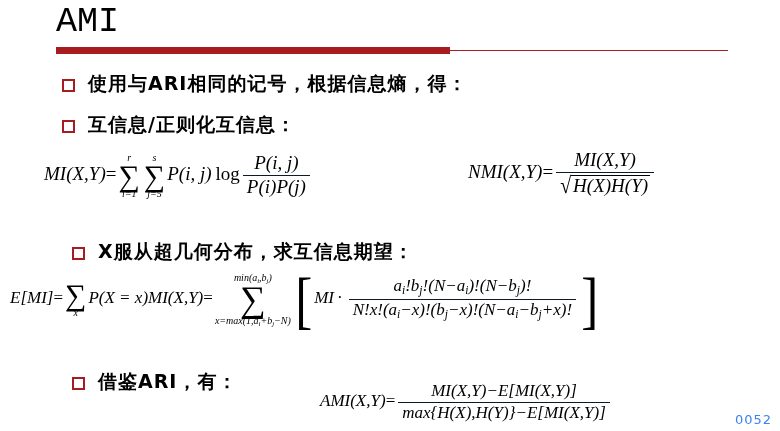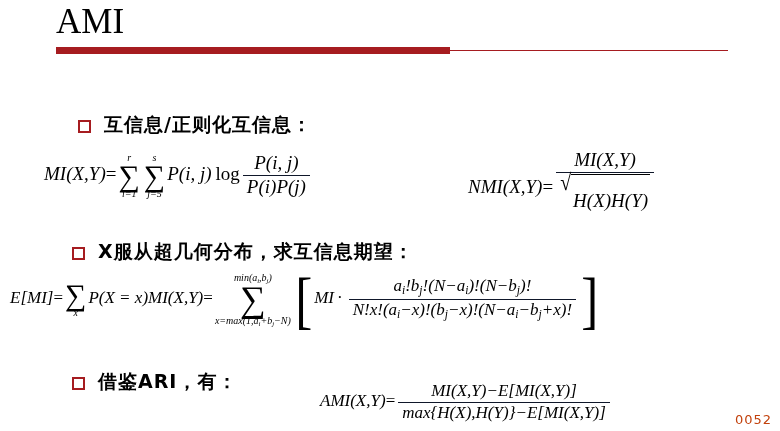--- a/index.html
+++ b/index.html
@@ -16,21 +16,21 @@
   }
   .slide {
     position: relative;
     width: 780px;
     height: 431px;
   }
   .title {
     position: absolute;
     left: 56px;
     top: 2px;
-    font-family: Liberation Serif, serif;
+    font-family: Liberation Mono, monospace;
     font-size: 35px;
     color: #000000;
     letter-spacing: 0px;
   }
   .title-rule {
     position: absolute;
     left: 56px;
     top: 47px;
     width: 394px;
     height: 7px;
@@ -61,21 +61,21 @@
   .bullet-text {
     font-family: "DejaVu Sans", sans-serif;
     font-size: 19px;
     font-weight: bold;
     color: #000000;
     letter-spacing: 1px;
     line-height: 1.2;
     white-space: nowrap;
   }
   .b1 { left: 62px; top: 72px; }
-  .b2 { left: 62px; top: 113px; margin-left: 16px; }
+  .b2 { left: 62px; top: 113px; }
   .b3 { left: 72px; top: 240px; }
   .b4 { left: 72px; top: 370px; }
 
   
   .math {
     position: absolute;
     font-family: "Liberation Serif", serif;
     font-style: italic;
     color: #000000;
   }
@@ -123,21 +123,21 @@
     vertical-align: middle;
   }
   .sqrt .radical {
     font-size: 20px;
     font-style: normal;
     line-height: 1;
     transform: scaleY(1.15);
   }
   .sqrt .rad-body {
     border-top: 1px solid #000;
-    padding: 16px 2px;
+    padding: 0 2px;
   }
   .brk {
     font-size: 52px;
     font-style: normal;
     line-height: 0.8;
     display: inline-block;
     vertical-align: middle;
     transform: scaleX(0.8);
   }
   .brk-lg {
@@ -152,33 +152,37 @@
   #eq-nmi { left: 468px; top: 150px; font-size: 19px; }
   #eq-emi { left: 10px;  top: 272px; font-size: 17px; }
   #eq-ami { left: 320px; top: 382px; font-size: 17px; }
 
   .watermark {
     position: absolute;
     right: 8px;
     bottom: 4px;
     font-family: "DejaVu Sans", sans-serif;
     font-size: 13px;
-    color: #c2410c;
+    color: #3b82f6;
     letter-spacing: 1px;
   }
 </style>
 </head>
 <body>
 
 <div class="slide">
 
   <div class="title">AMI</div>
   <div class="title-rule"></div>
   <div class="title-rule-thin"></div>
 
+  <div class="bullet-row b1">
+    <span class="bullet-sq"></span>
+    <span class="bullet-text">使用与ARI相同的记号，根据信息熵，得：</span>
+  </div>
 
   <div class="bullet-row b2">
     <span class="bullet-sq"></span>
     <span class="bullet-text">互信息/正则化互信息：</span>
   </div>
 
   <div class="bullet-row b4">
     <span class="bullet-sq"></span>
     <span class="bullet-text">借鉴ARI，有：</span>
   </div>

